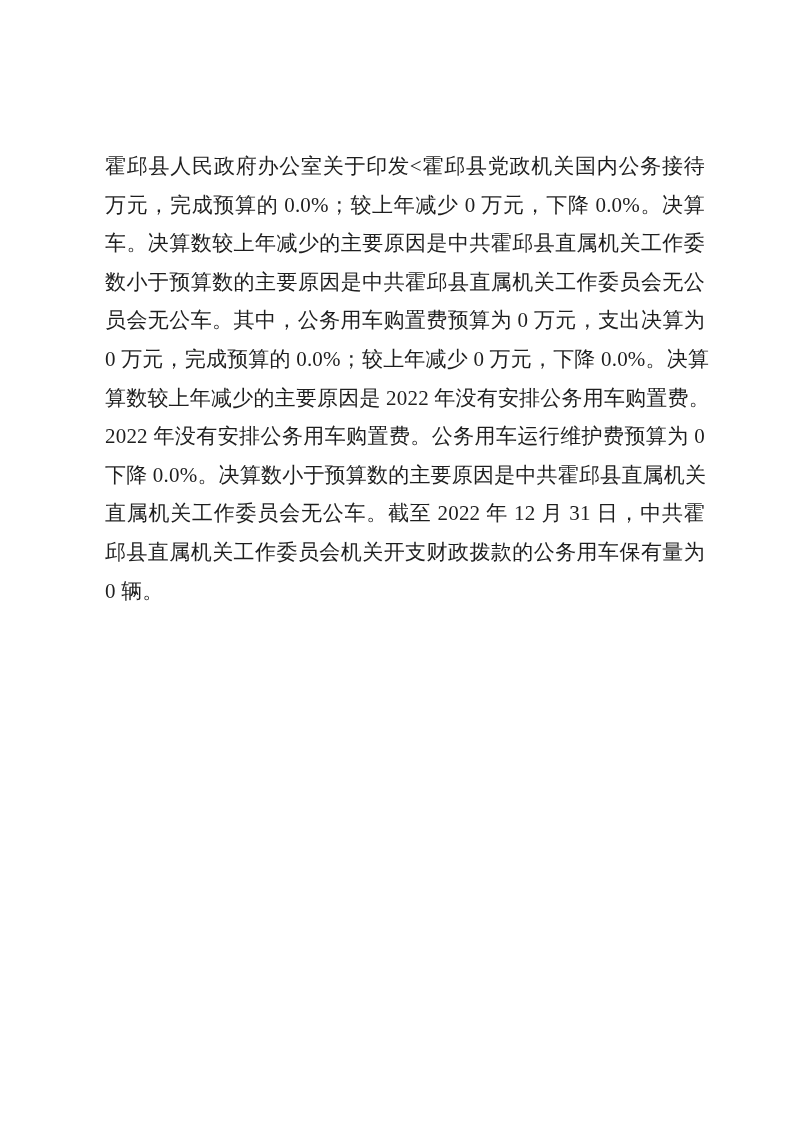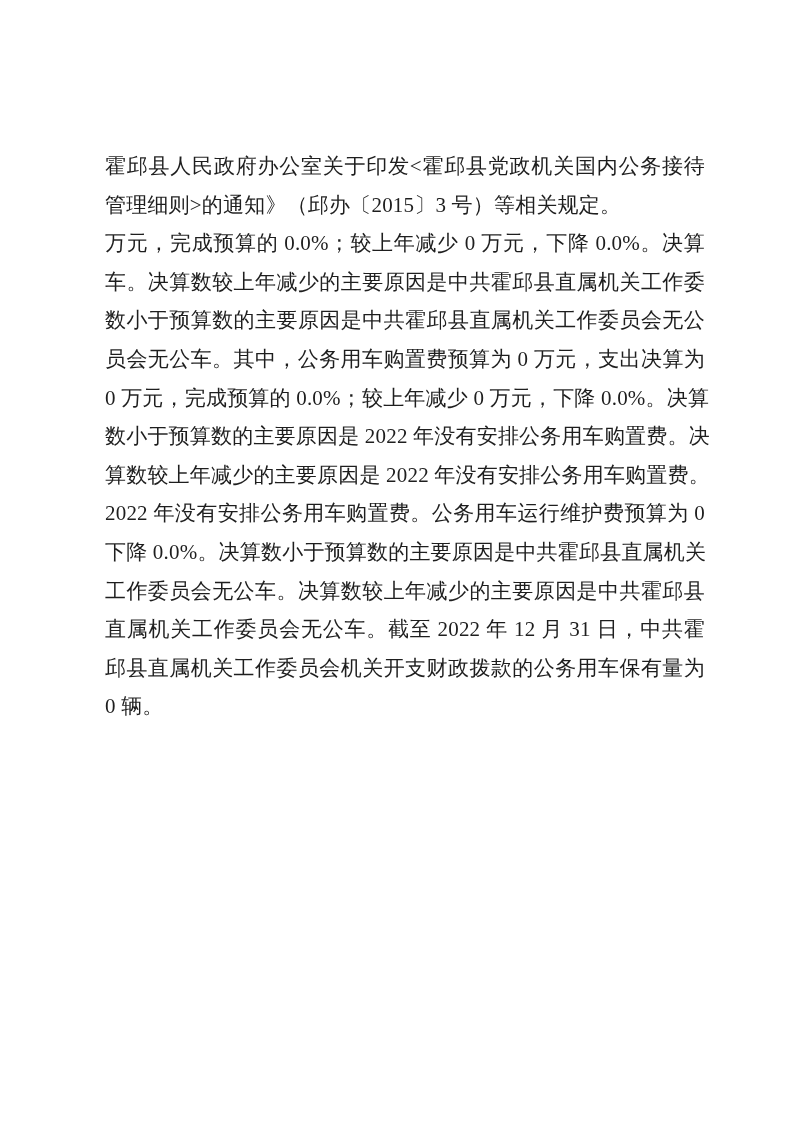--- a/index.html
+++ b/index.html
@@ -41,28 +41,25 @@
     font-weight: bold;
   }
 </style>
 </head>
 <body>
 
 <div class="page">
   <div class="text-block">
 
   <div class="doc-line justify"><span>霍邱县人民政府办公室关于印发&lt;霍邱县党政机关国内公务接待</span></div>
-      <div class="doc-line"><span>管理细则&gt;的通知》（邱办〔2015〕3 号）等相关规定。</span></div>
       <div class="doc-line justify"><span>万元，完成预算的 0.0%；较上年减少 0 万元，下降 0.0%。决算</span></div>
       <div class="doc-line justify"><span>车。决算数较上年减少的主要原因是中共霍邱县直属机关工作委</span></div>
       <div class="doc-line justify"><span>数小于预算数的主要原因是中共霍邱县直属机关工作委员会无公</span></div>
       <div class="doc-line justify"><span>员会无公车。其中，公务用车购置费预算为 0 万元，支出决算为</span></div>
       <div class="doc-line justify"><span>0 万元，完成预算的 0.0%；较上年减少 0 万元，下降 0.0%。决算</span></div>
-      <div class="doc-line justify"><span>数小于预算数的主要原因是 2022 年没有安排公务用车购置费。决</span></div>
       <div class="doc-line justify"><span>算数较上年减少的主要原因是 2022 年没有安排公务用车购置费。</span></div>
       <div class="doc-line justify"><span>2022 年没有安排公务用车购置费。公务用车运行维护费预算为 0</span></div>
       <div class="doc-line justify"><span>下降 0.0%。决算数小于预算数的主要原因是中共霍邱县直属机关</span></div>
-      <div class="doc-line justify"><span>工作委员会无公车。决算数较上年减少的主要原因是中共霍邱县</span></div>
       <div class="doc-line justify"><span>直属机关工作委员会无公车。截至 2022 年 12 月 31 日，中共霍</span></div>
       <div class="doc-line justify"><span>邱县直属机关工作委员会机关开支财政拨款的公务用车保有量为</span></div>
       <div class="doc-line"><span>0 辆。</span></div>
     </div>
 </div>
 
 </body></html>

